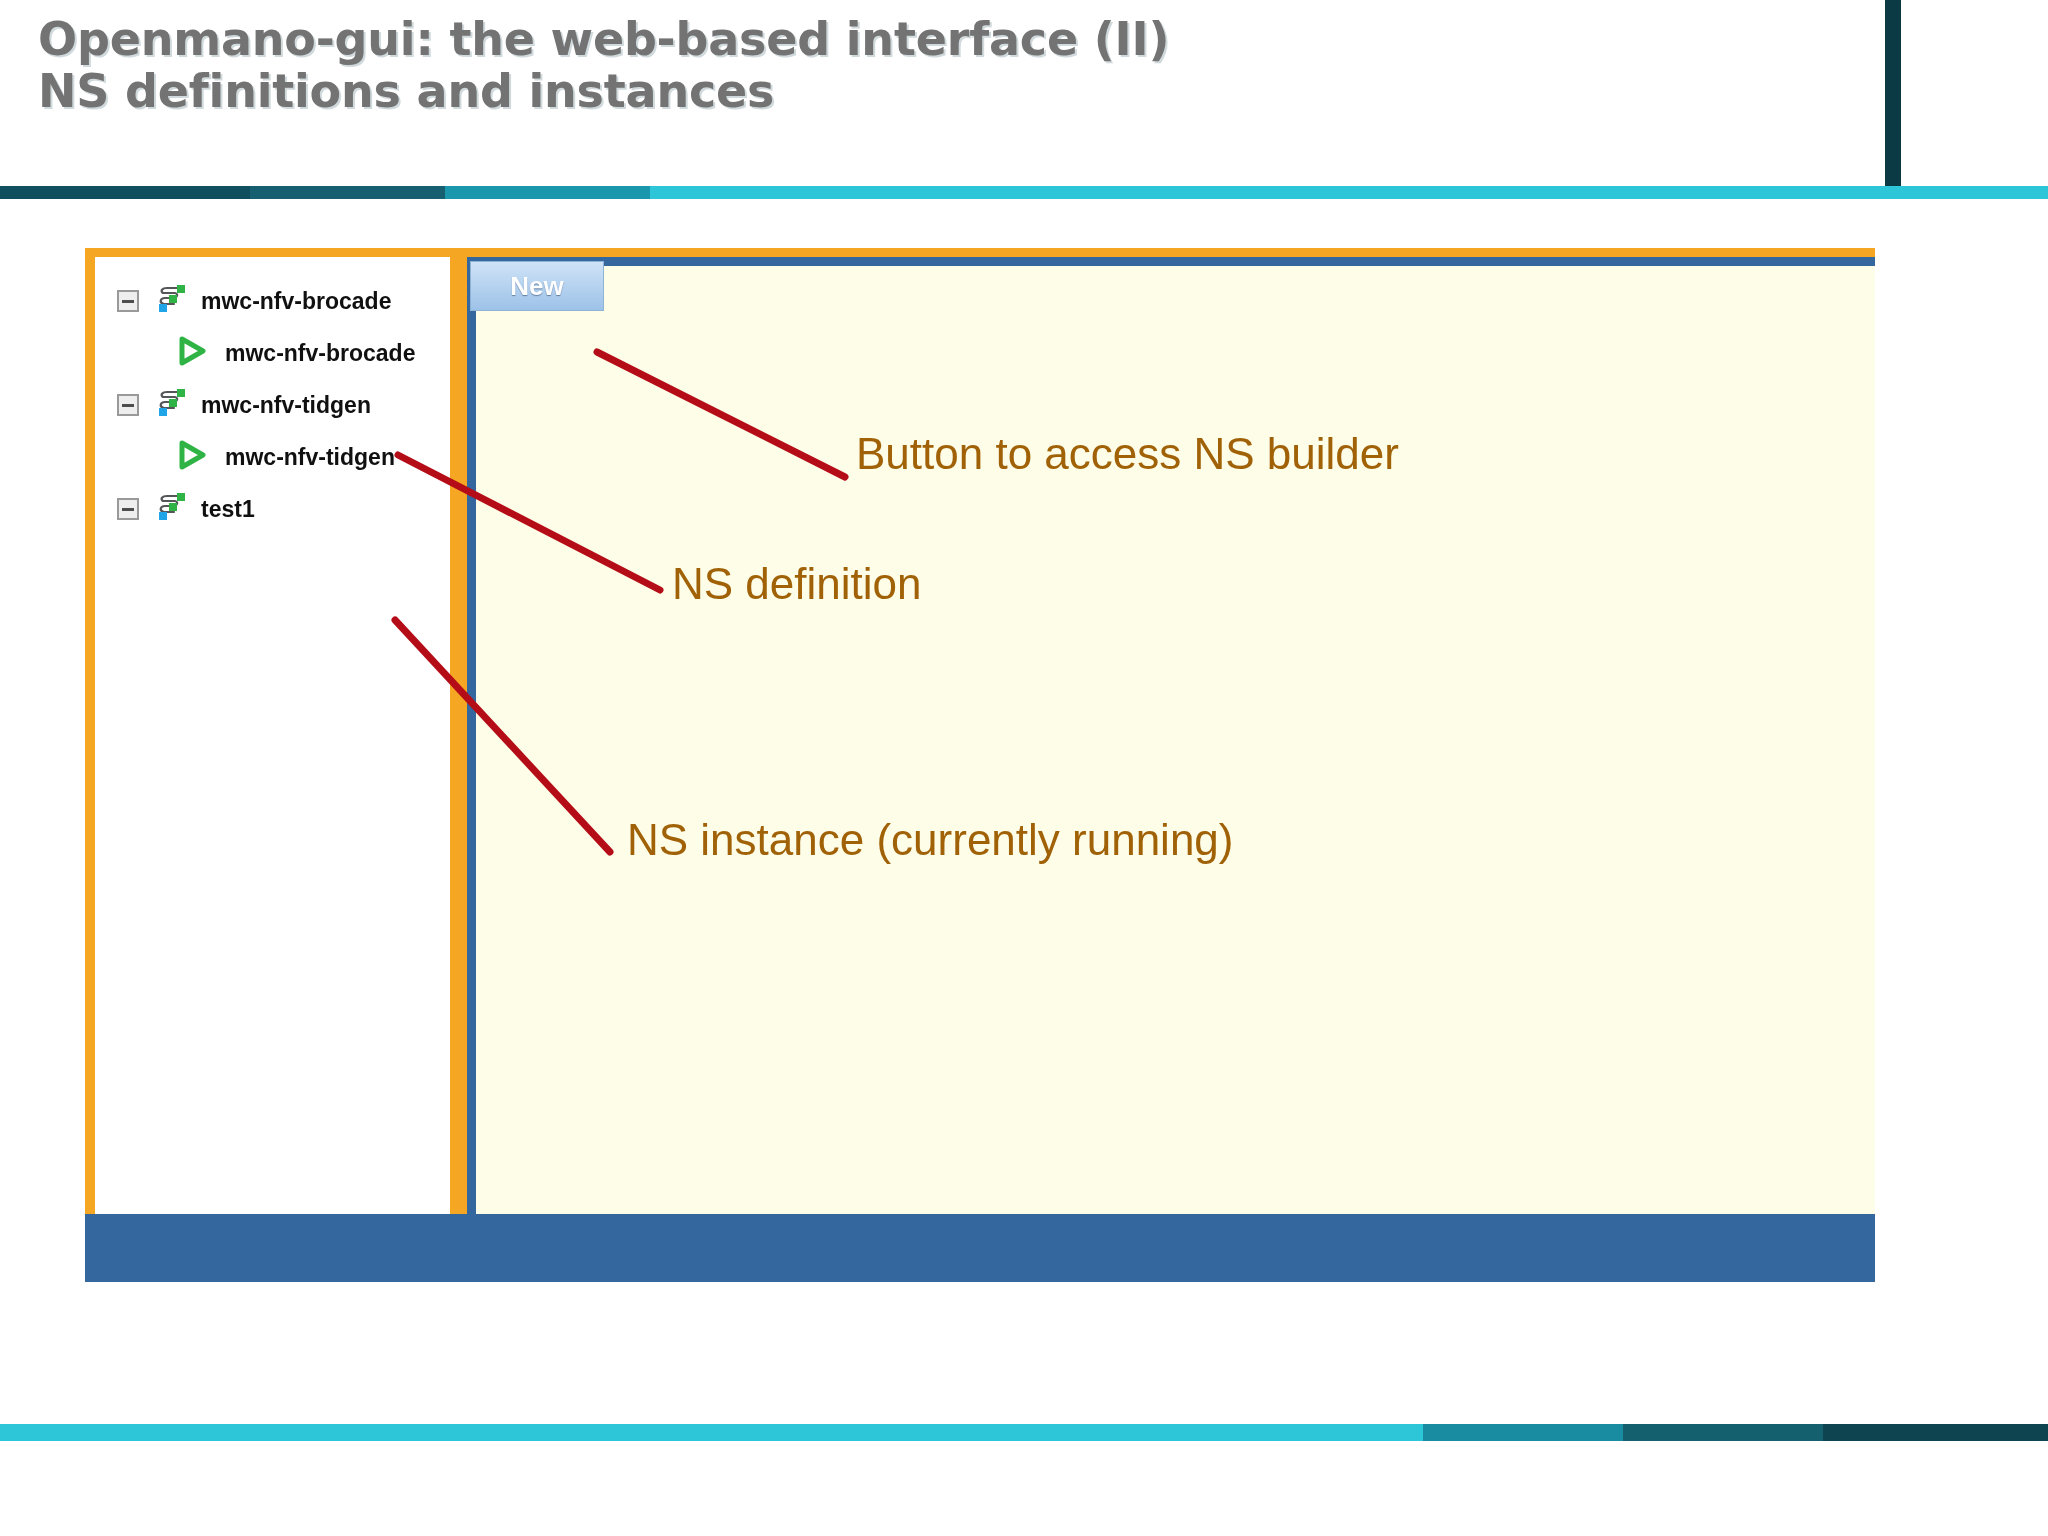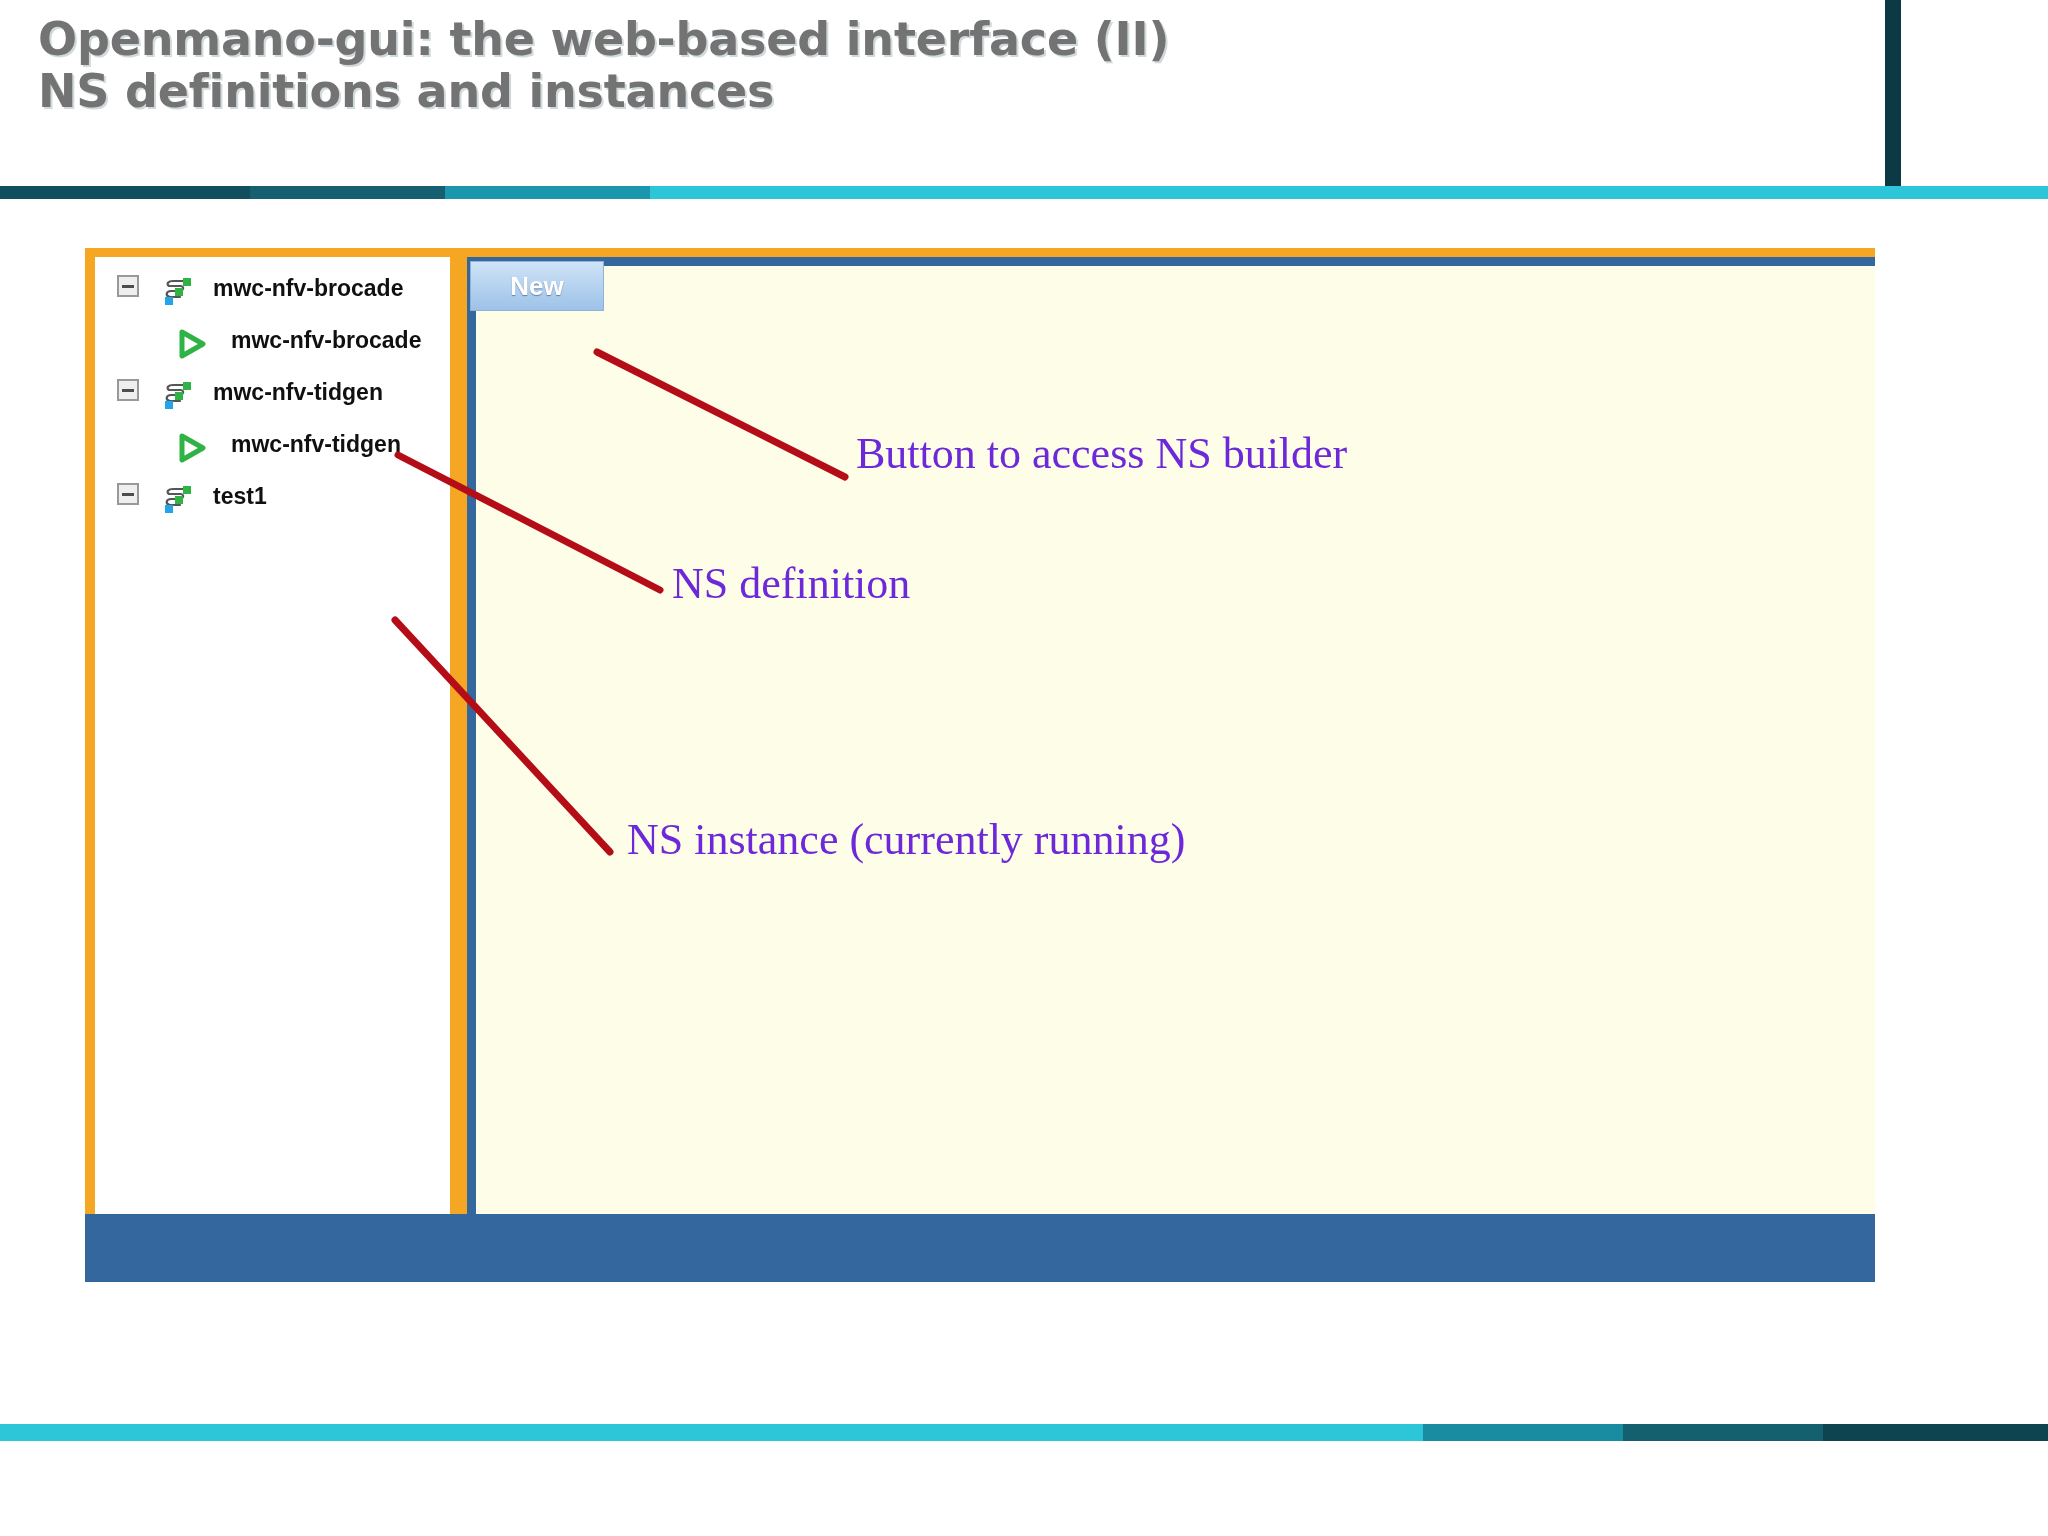--- a/index.html
+++ b/index.html
@@ -166,25 +166,24 @@
     color: #111111;
     padding: 32px 0 30px 0;
     border-bottom: 2px solid #d3d3d3;
     letter-spacing: -0.3px;
   }
   #tree {
     padding: 18px 0 0 0;
   }
   .tree-row {
     display: flex;
-    align-items: flex-start;
+    align-items: center;
     height: 52px;
     padding-left: 22px;
     cursor: pointer;
-    gap: 6px;
   }
   .tree-row.instance { padding-left: 80px; }
   .expander {
     width: 22px;
     height: 22px;
     border: 2px solid #999999;
     background: #eeeeee;
     box-sizing: border-box;
     position: relative;
     margin-right: 14px;
@@ -252,22 +251,22 @@
   
   #annotations {
     position: absolute;
     left: 0; top: 0;
     width: 2048px;
     height: 1536px;
     pointer-events: none;
   }
   .anno-text {
     position: absolute;
-    color: #6d28d9;
-    font-family: Liberation Serif, serif;
+    color: #a16207;
+    font-family: Liberation Sans, sans-serif;
     font-size: 44px;
     white-space: nowrap;
     line-height: 1;
   }
   #anno-builder   { left: 856px;  top: 432px; }
   #anno-definition{ left: 672px;  top: 562px; }
   #anno-instance  { left: 627px;  top: 818px; }
 </style>
 </head>
 <body>

